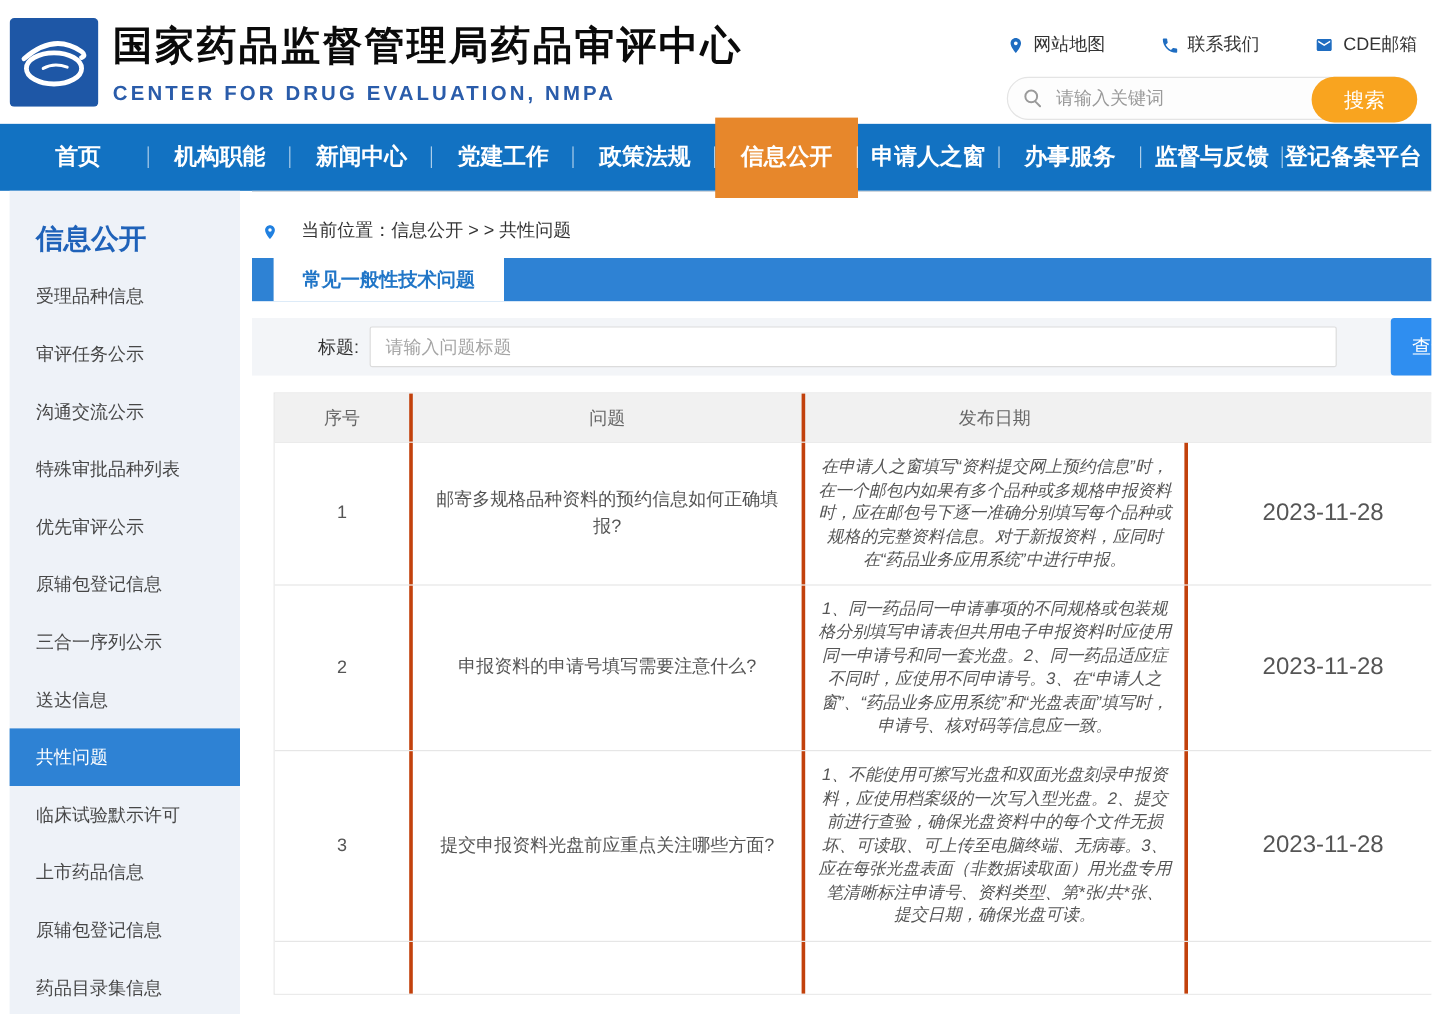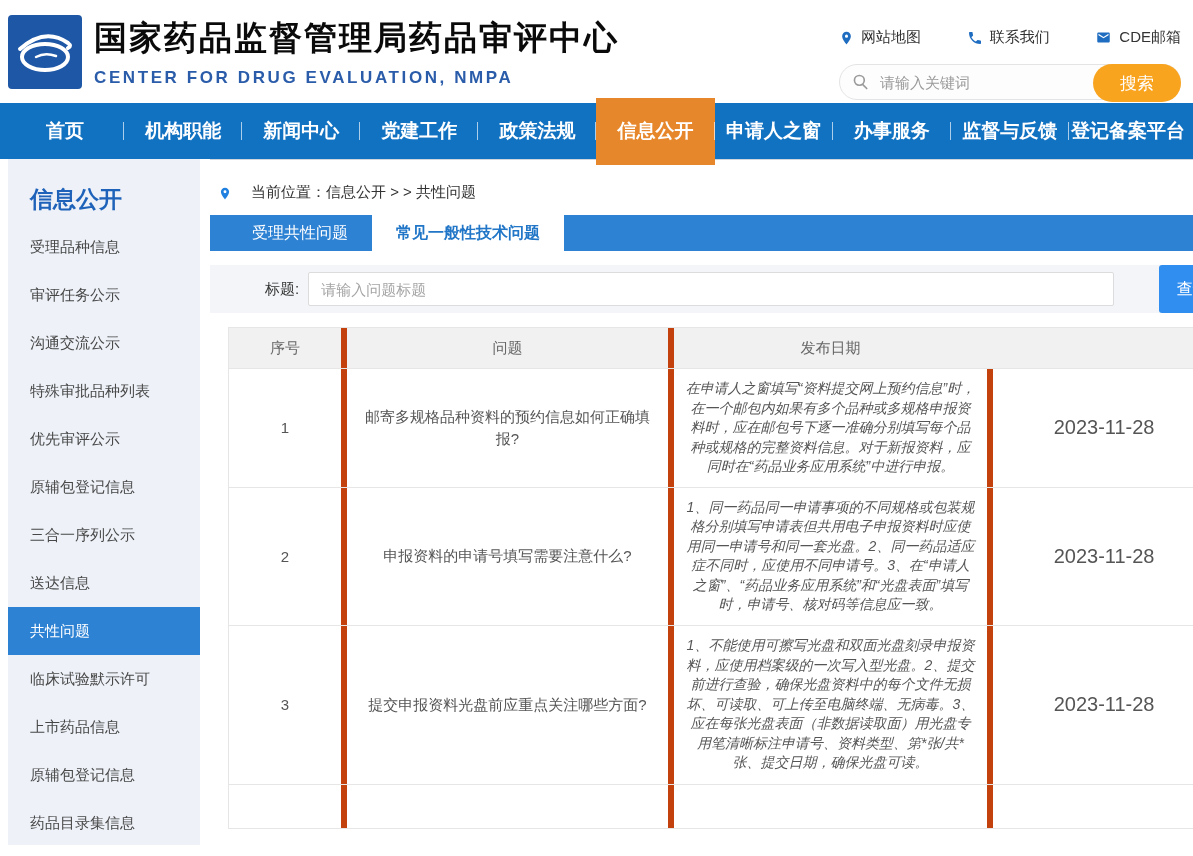--- a/index.html
+++ b/index.html
@@ -56,21 +56,21 @@
   .query-btn { margin-left:45px; width:67px; height:48px; border:none; border-radius:3px; cursor:pointer;
                background:var(--query_btn_blue,#2f8ef0); color:#fff; font-size:16px; font-family:inherit; }
 
   
   .table { margin:14px 10px 0 18px; border:1px solid #e6e6e6; }
   .t-head, .t-row { display:grid; grid-template-columns:112px 327px 319px 1fr; }
   .t-head { background:#f1f1f1; height:40px; }
   .t-head .cell { color:#666; font-size:15px; padding:0 8px; }
   .t-row { border-top:1px solid #e6e6e6; background:#fff; }
   .cell { display:flex; align-items:center; justify-content:center; text-align:center; padding:12px; color:#555; }
-  .cell + .cell { border-left:6px solid #c2410c; }
+  .cell + .cell { border-left:3px solid #c2410c; }
   .no-cell { font-size:15px; }
   .q-cell { font-size:15px; line-height:22px; }
   .a-cell { font-size:14px; line-height:19.5px; padding:10px 11px;font-style:italic; }
   .d-cell { font-size:20px; }
   .t-row:nth-of-type(2) { min-height:136px; }
   .t-row:nth-of-type(3) { min-height:159px; }
   .t-row:nth-of-type(4) { min-height:177px; }
   .t-row.stub { min-height:44px; }
 </style>
 </head>
@@ -185,21 +185,20 @@
 
       <div class="breadcrumb">
         <svg width="14" height="17" viewBox="0 0 24 24" fill="#2080e0">
             <path d="M12 2C8.1 2 5 5.1 5 9c0 5.2 7 13 7 13s7-7.8 7-13c0-3.9-3.1-7-7-7zm0 9.5A2.5 2.5 0 1 1 12 6.5a2.5 2.5 0 0 1 0 5z"></path>
           </svg>
         <span>当前位置：信息公开 &gt; &gt; 共性问题</span>
       </div>
 
       <div class="tabbar">
 
-          <div class="tab">受理共性问题</div>
 
           <div class="tab active">常见一般性技术问题</div>
         </div>
 
       <div class="filter-row">
         <span class="filter-label">标题:</span>
         <input class="filter-input" type="text" placeholder="请输入问题标题" style="">
         <button class="query-btn">查询</button>
       </div>
 

